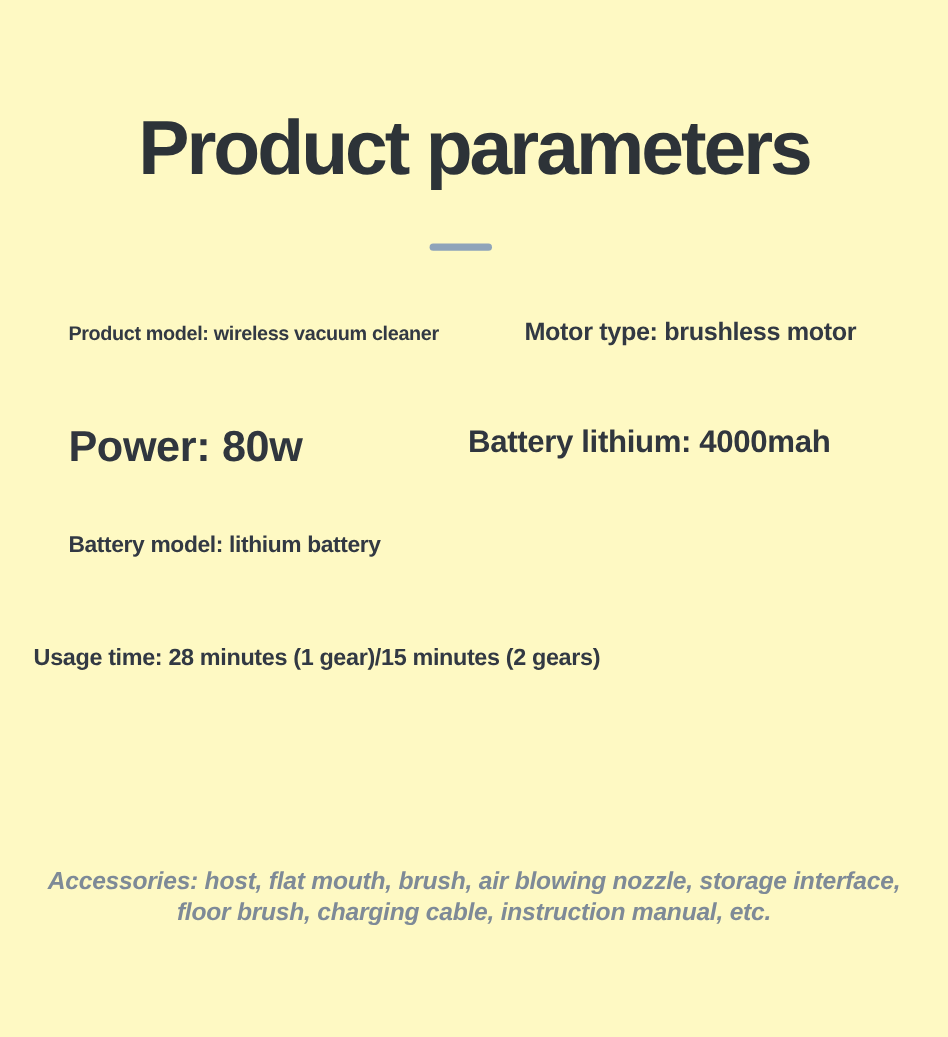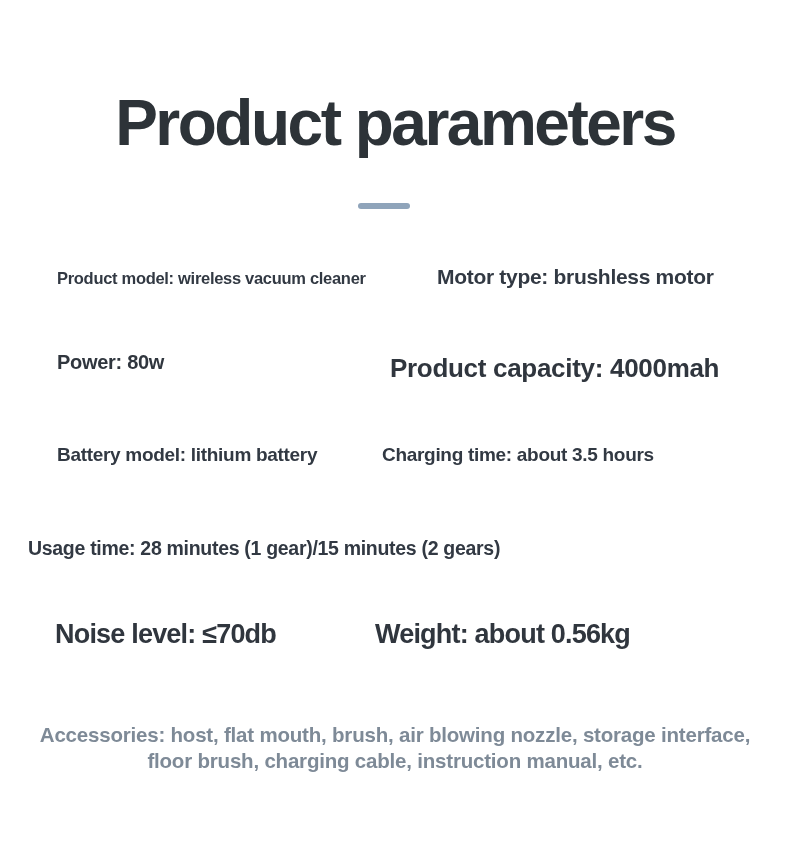--- a/index.html
+++ b/index.html
@@ -10,21 +10,21 @@
     width: 790px;
     height: 864px;
     background: #e2ecf9;
     font-family: "Liberation Sans", sans-serif;
     overflow: hidden;
   }
   .page {
     position: relative;
     width: 790px;
     height: 864px;
-    background: #ffffff;
+    background: #fef9c3;
   }
   .title {
     position: absolute;
     top: 86px;
     left: 0;
     width: 100%;
     margin: 0;
     text-align: center;
     font-size: 64px;
     font-weight: 700;
@@ -42,61 +42,59 @@
   }
   .spec {
     position: absolute;
     white-space: nowrap;
     font-weight: 700;
     color: #323943;
     letter-spacing: -0.3px;
   }
   .spec-product-model   { top: 269px; left: 57px;  font-size: 16.5px; }
   .spec-motor-type      { top: 265px; left: 437px; font-size: 21px; }
-  .spec-power           { top: 351px; left: 57px;  font-size: 20px; color: #30363e; }
+  .spec-power           { top: 351px; left: 57px;  font-size: 36px; color: #30363e; }
   .spec-battery-capacity{ top: 353px; left: 390px; font-size: 26px; color: #30363e; }
   .spec-battery-type    { top: 444px; left: 57px;  font-size: 19px; }
   .spec-charging-time   { top: 444px; left: 382px; font-size: 19px; }
   .spec-usage-time      { top: 537px; left: 28px;  font-size: 19.5px; }
   .spec-noise-level     { top: 619px; left: 55px;  font-size: 27px; color: #30363e; letter-spacing: -0.8px; }
   .spec-weight          { top: 619px; left: 375px; font-size: 27px; color: #30363e; letter-spacing: -0.8px; }
   .spec-accessories {
     top: 722px;
     left: 35px;
     width: 720px;
     white-space: normal;
     text-align: center;
     font-size: 20.5px;
     line-height: 26px;
     color: #7e8a97;
     letter-spacing: -0.2px;
+    font-style: italic;
   }
 </style>
 </head>
 <body>
 
 <div class="page">
 
   <h1 class="title">Product parameters</h1>
 
   <div class="divider"></div>
 
   <div class="spec spec-product-model">Product model: wireless vacuum cleaner</div>
 
   <div class="spec spec-motor-type">Motor type: brushless motor</div>
 
   <div class="spec spec-power">Power: 80w</div>
 
-  <div class="spec spec-battery-capacity">Product capacity: 4000mah</div>
+  <div class="spec spec-battery-capacity">Battery lithium: 4000mah</div>
 
   <div class="spec spec-battery-type">Battery model: lithium battery</div>
 
-  <div class="spec spec-charging-time">Charging time: about 3.5 hours</div>
 
   <div class="spec spec-usage-time">Usage time: 28 minutes (1 gear)/15 minutes (2 gears)</div>
 
-  <div class="spec spec-noise-level">Noise level: ≤70db</div>
 
-  <div class="spec spec-weight">Weight: about 0.56kg</div>
 
   <div class="spec spec-accessories">Accessories: host, flat mouth, brush, air blowing nozzle, storage interface, floor brush, charging cable, instruction manual, etc.</div>
 
 </div>
 
 </body></html>

